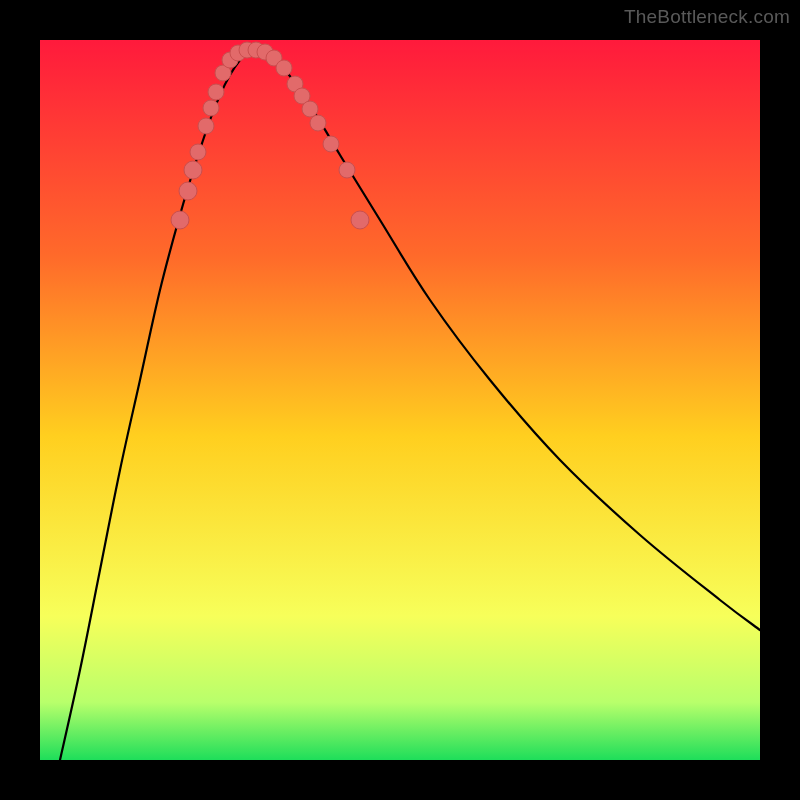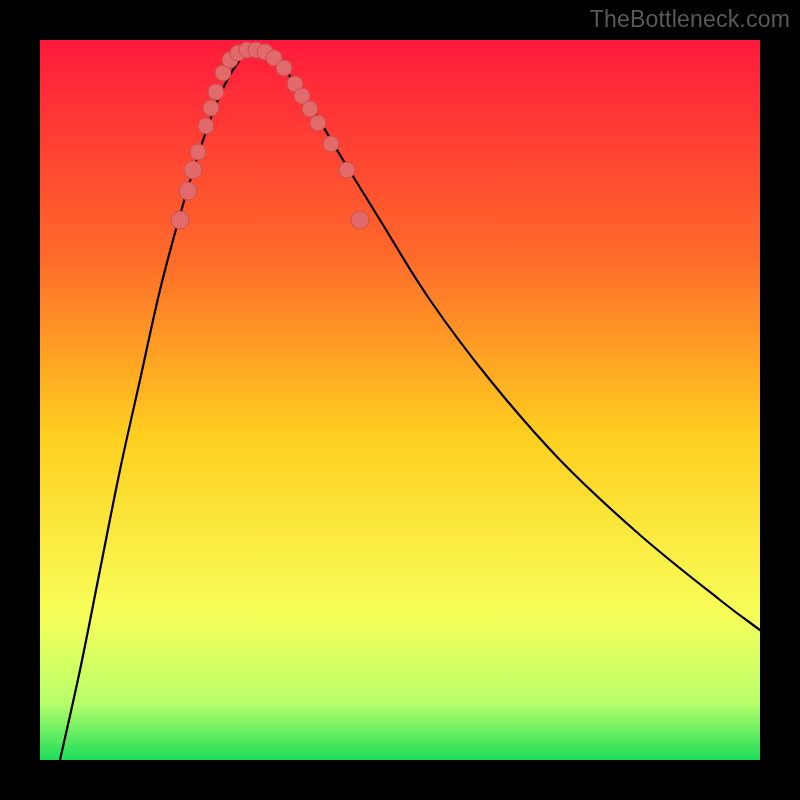--- a/index.html
+++ b/index.html
@@ -34,21 +34,21 @@
       var(--c-low1) 80%,
       var(--c-low2) 92%,
       var(--c-bottom) 100%
     );
   }
   .watermark {
     position: absolute;
     top: 6px;
     right: 10px;
     color: #595959;
-    font-size: 23px;
+    font-size: 19px;
     font-weight: 400;
     letter-spacing: 0.2px;
     user-select: none;
   }
   svg.curve {
     position: absolute;
     left: 0;
     top: 0;
     width: 720px;
     height: 720px;

